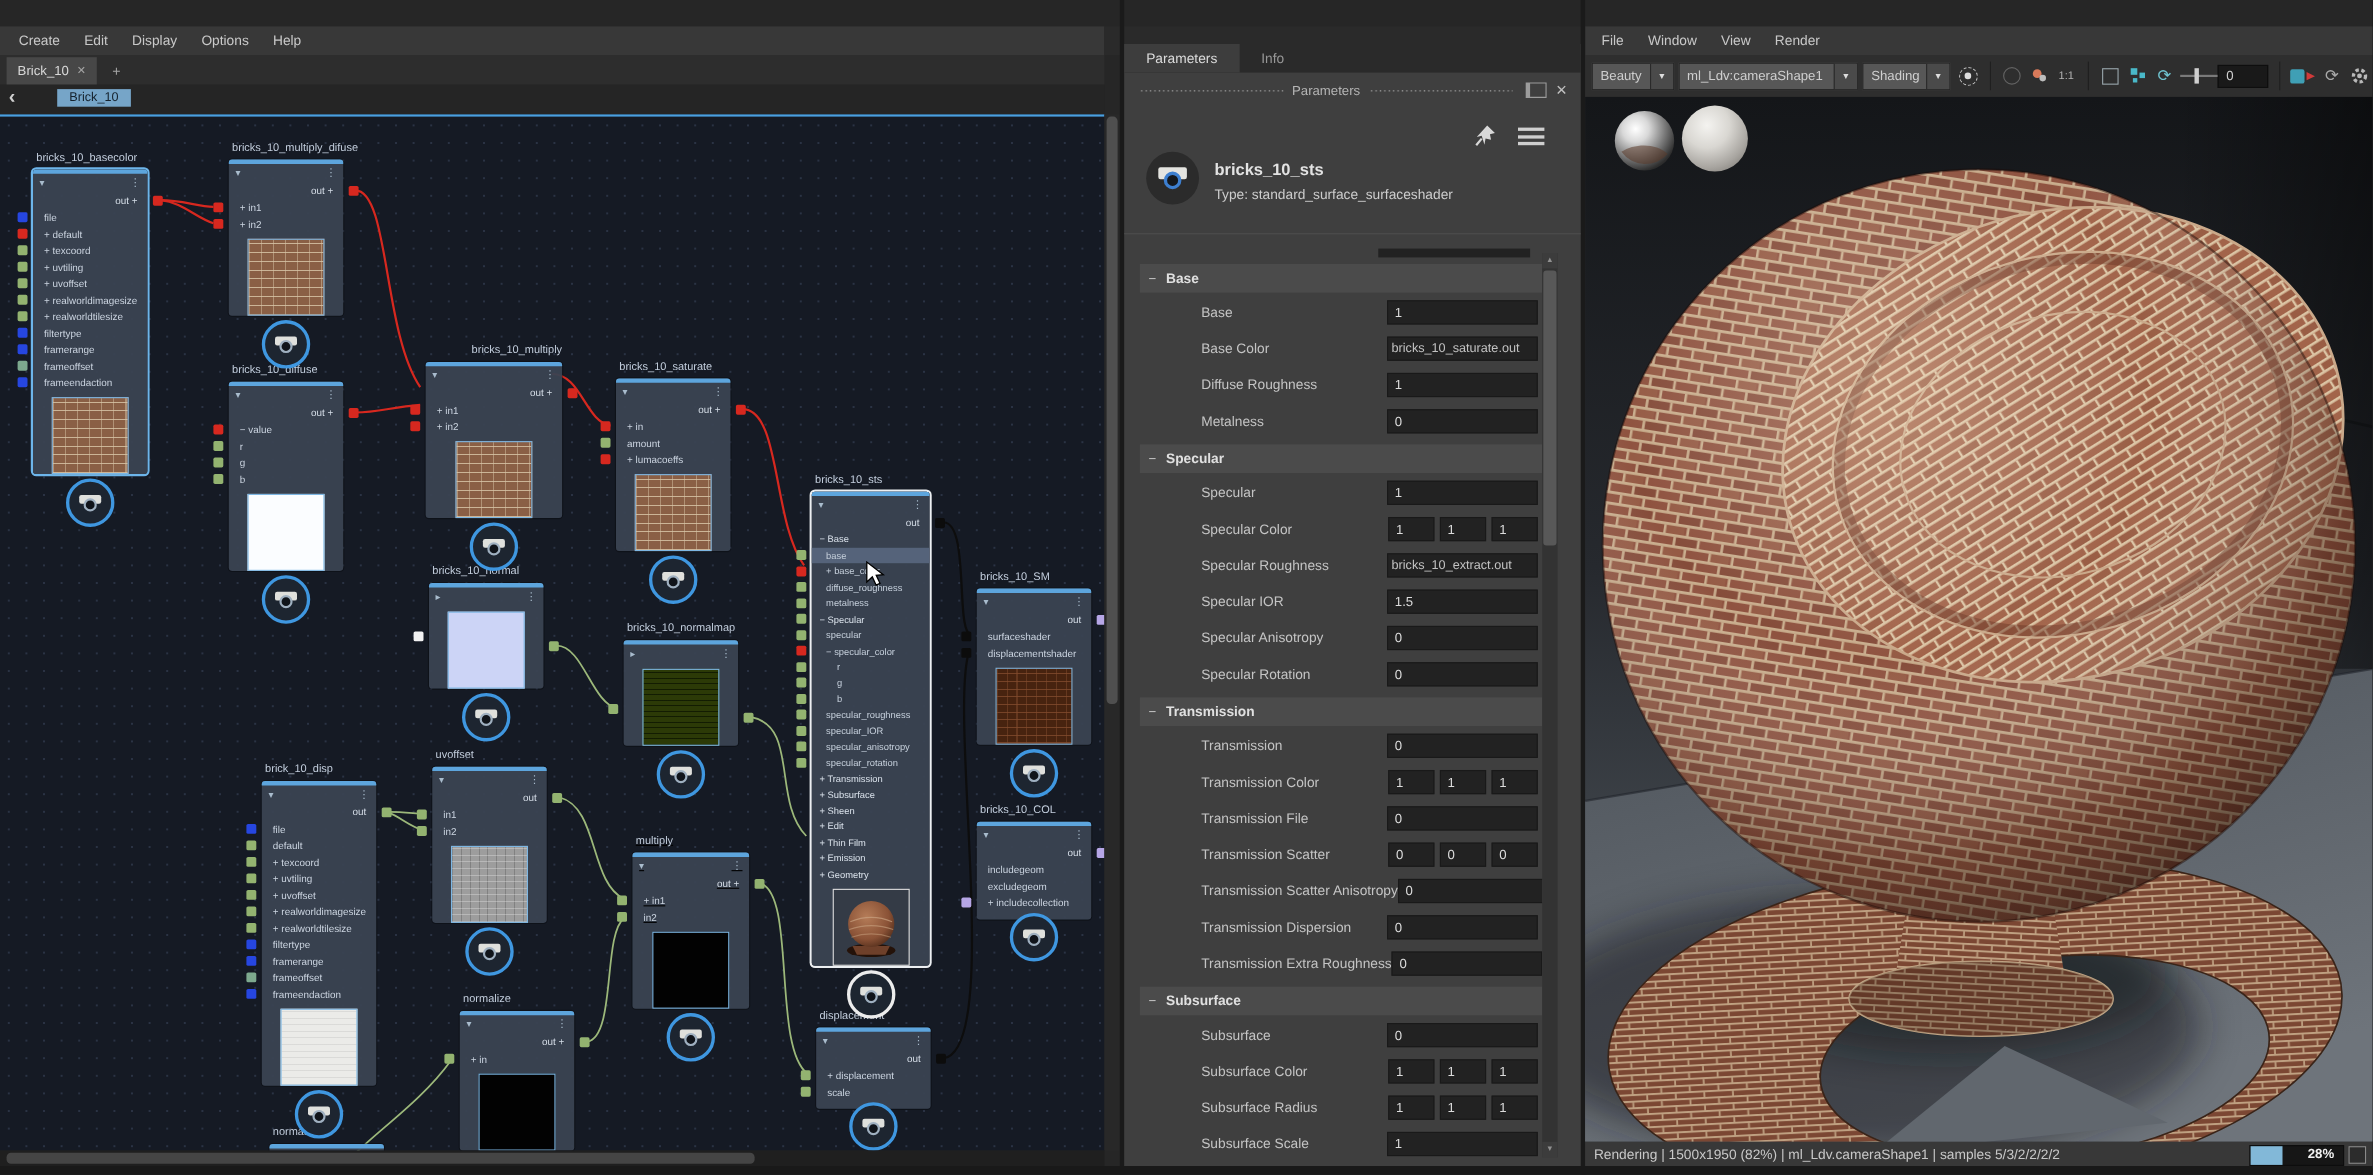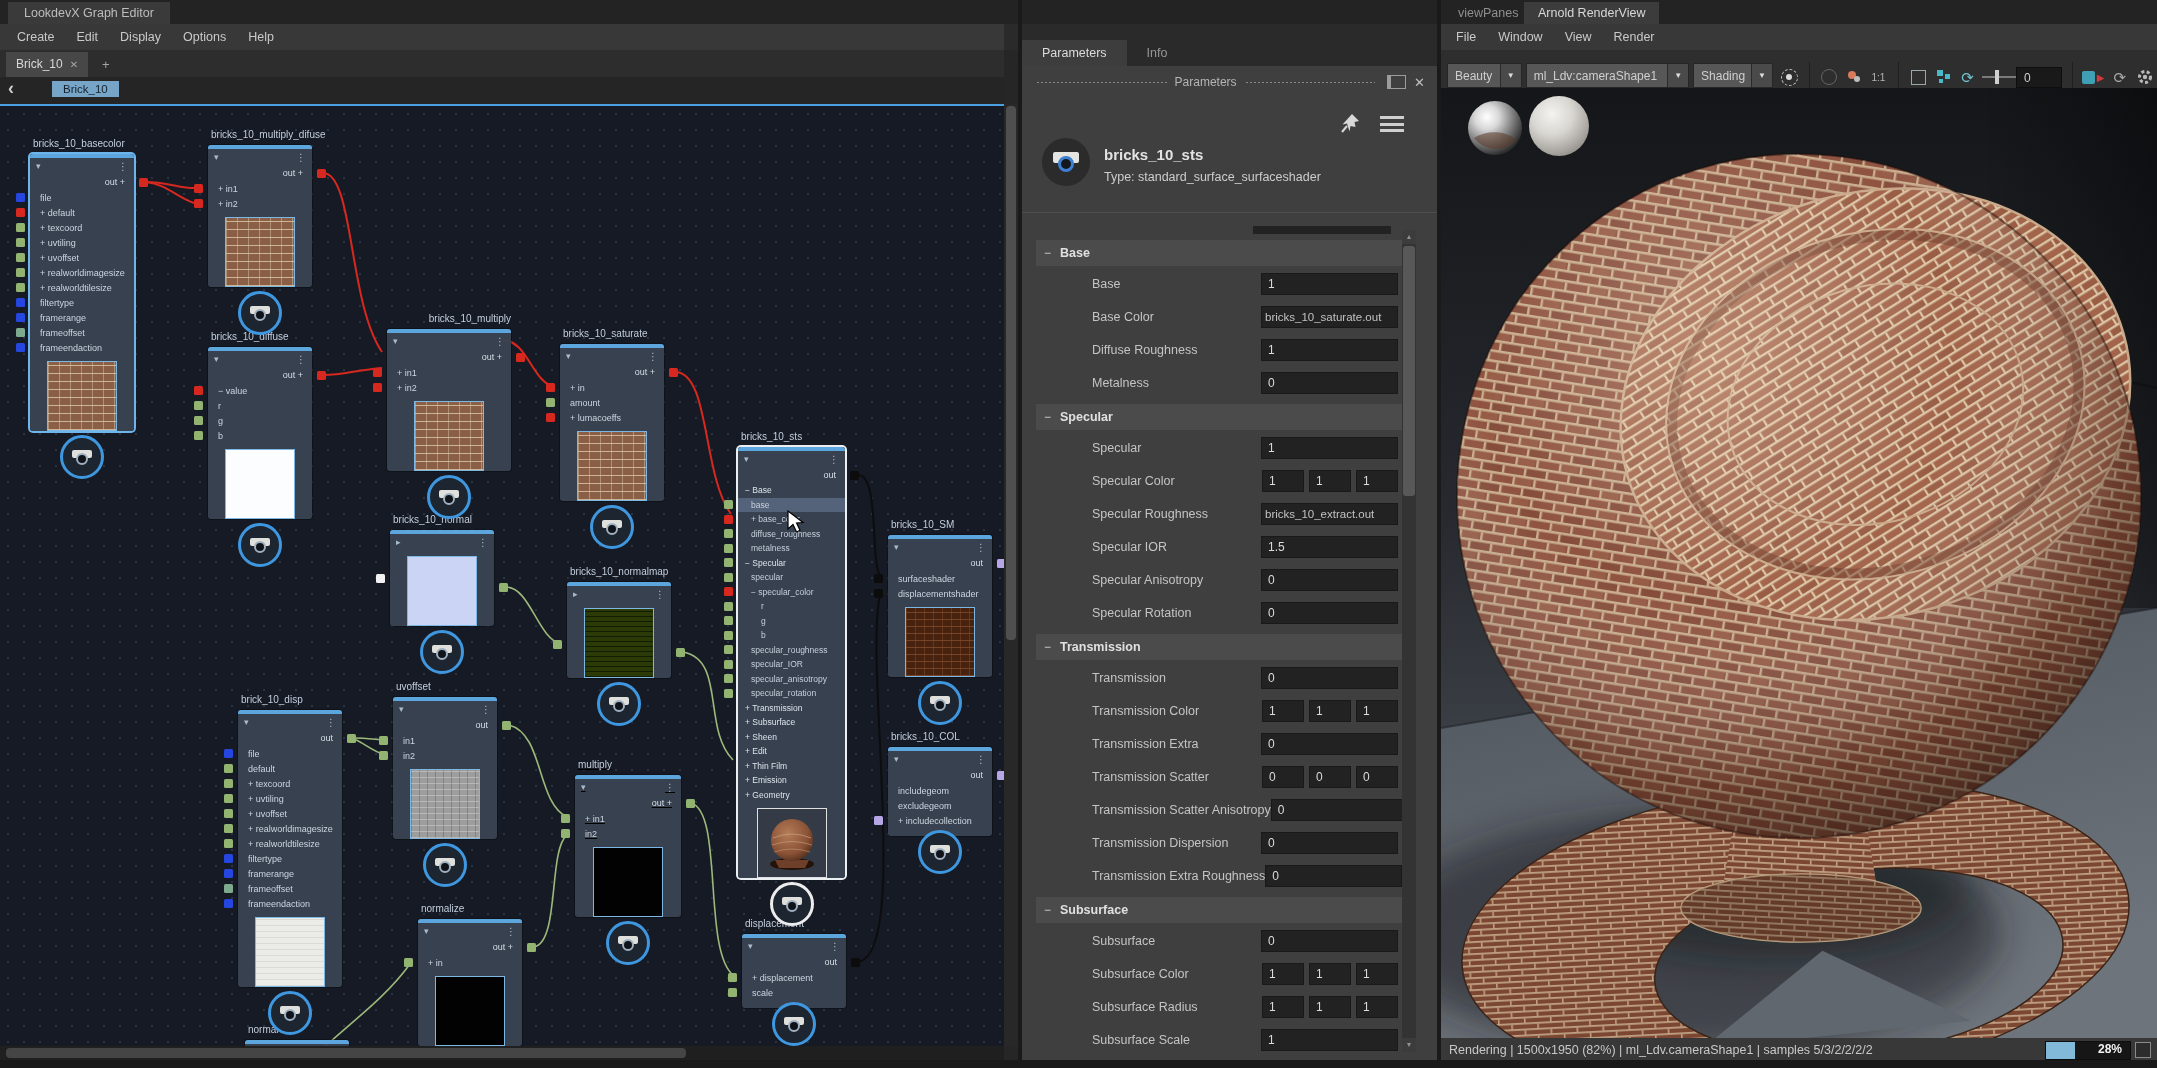--- a/index.html
+++ b/index.html
@@ -100,21 +100,21 @@
   .fld.single,.fld.wide{width:137px;}
   .fld.wide{color:#c2c2c2;padding:0 3px;font-size:11.5px;}
   .fld.tri{width:42px;}
   .pscroll{position:absolute;left:380px;top:190px;width:14px;height:822px;background:#333;}
   .sarr{position:absolute;left:0;width:14px;height:14px;background:#3c3c3c;color:#909090;font-size:7px;text-align:center;line-height:14px;}
   .sarr.up{top:0;} .sarr.dn{bottom:0;}
   .sthumb{position:absolute;left:1px;top:16px;width:12px;height:250px;background:#585858;border-radius:3px;}
   
   .rmenubar{position:absolute;left:1441px;top:24px;width:716px;height:26px;background:#383838;display:flex;align-items:center;padding-left:4px;box-sizing:border-box;}
   .rmenubar span{padding:0 11px;font-size:12.5px;color:#c9c9c9;}
-  .rtoolbar{position:absolute;left:1441px;top:50px;width:716px;height:38px;background:#2e2e2e;display:flex;align-items:flex-end;padding-left:6px;box-sizing:border-box;}
+  .rtoolbar{position:absolute;left:1441px;top:50px;width:716px;height:38px;background:#2e2e2e;display:flex;align-items:center;padding-left:6px;box-sizing:border-box;}
   .dd{display:flex;align-items:center;background:#575757;border:1px solid #262626;height:25px;font-size:12px;color:#cfcfcf;padding-left:7px;box-sizing:border-box;margin-right:4px;}
   .dd .arr{margin-left:auto;font-size:8px;color:#ddd;background:#4a4a4a;height:100%;display:flex;align-items:center;padding:0 6px;border-left:1px solid #2a2a2a;}
   .dd1{width:86px;} .dd2{width:190px;} .dd3{width:92px;}
   .tsep{width:1px;height:26px;background:#1f1f1f;margin:0 7px;}
   .tico{width:22px;height:22px;display:flex;align-items:center;justify-content:center;margin:0 3px;position:relative;}
   .ico-target{width:15px;height:15px;border:1.5px dashed #c0c0c0;border-radius:50%;display:flex;align-items:center;justify-content:center;}
   .ico-target i{width:6px;height:6px;border-radius:50%;background:#dcdcdc;}
   .ico-ab{width:14px;height:14px;border:1.5px solid #636363;border-radius:50%;}
   .ico-dots i{position:absolute;border-radius:50%;}
   .ico-dots i:first-child{width:8px;height:8px;background:#d97a5a;left:4px;top:5px;}
@@ -139,25 +139,20 @@
   .pfill{height:100%;background:#82b8d8;}
   .plabel{position:absolute;right:8px;color:#f2f2f2;font-size:12px;font-weight:bold;}
   .stopbox{position:absolute;right:6px;top:4px;width:14px;height:14px;border:1px solid #8a8a8a;background:#2c2c2c;}
   .botstrip{position:absolute;left:0;top:1060px;width:2157px;height:8px;background:#191919;}
 </style>
 </head>
 <body>
 
 <div class="app">
 
-  <div class="topstrip">
-    <div class="gtitle-tab">LookdevX Graph Editor</div>
-    <div class="rtab" style="left:1444px">viewPanes</div>
-    <div class="rtab active" style="left:1524px">Arnold RenderView</div>
-  </div>
 
   <div class="gmenubar" id="graph-menubar">
       <span>Create</span>
       <span>Edit</span>
       <span>Display</span>
       <span>Options</span>
       <span>Help</span>
     </div>
   <div class="midgap"></div>
   <div class="rmenubar" id="render-menubar">
@@ -884,21 +879,21 @@
         </div>
         <div class="prow">
           <span class="pl2">Transmission Color</span>
           <div class="pfields">
             <div class="fld tri">1</div>
             <div class="fld tri">1</div>
             <div class="fld tri">1</div>
           </div>
         </div>
         <div class="prow">
-          <span class="pl2">Transmission Extra</span>
+          <span class="pl2">Transmission File</span>
           <div class="pfields">
             <div class="fld single">0</div>
           </div>
         </div>
         <div class="prow">
           <span class="pl2">Transmission Scatter</span>
           <div class="pfields">
             <div class="fld tri">0</div>
             <div class="fld tri">0</div>
             <div class="fld tri">0</div>

